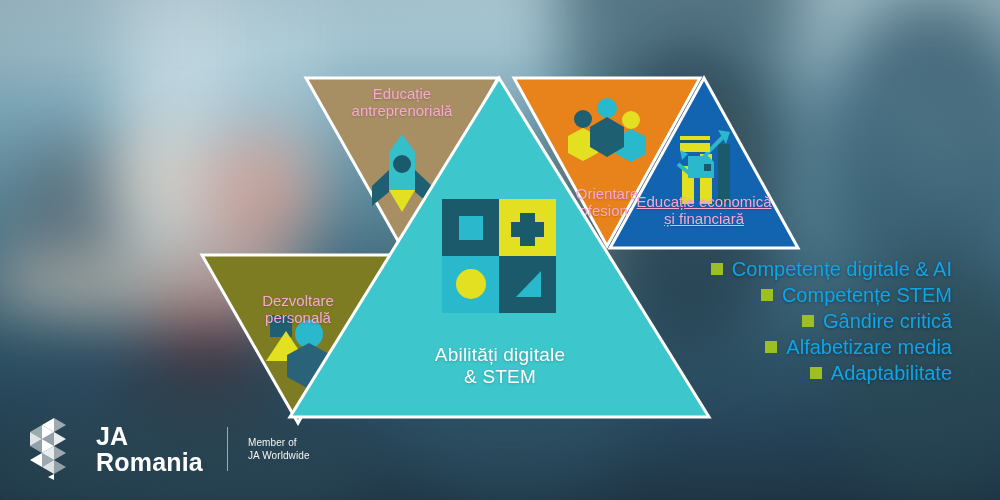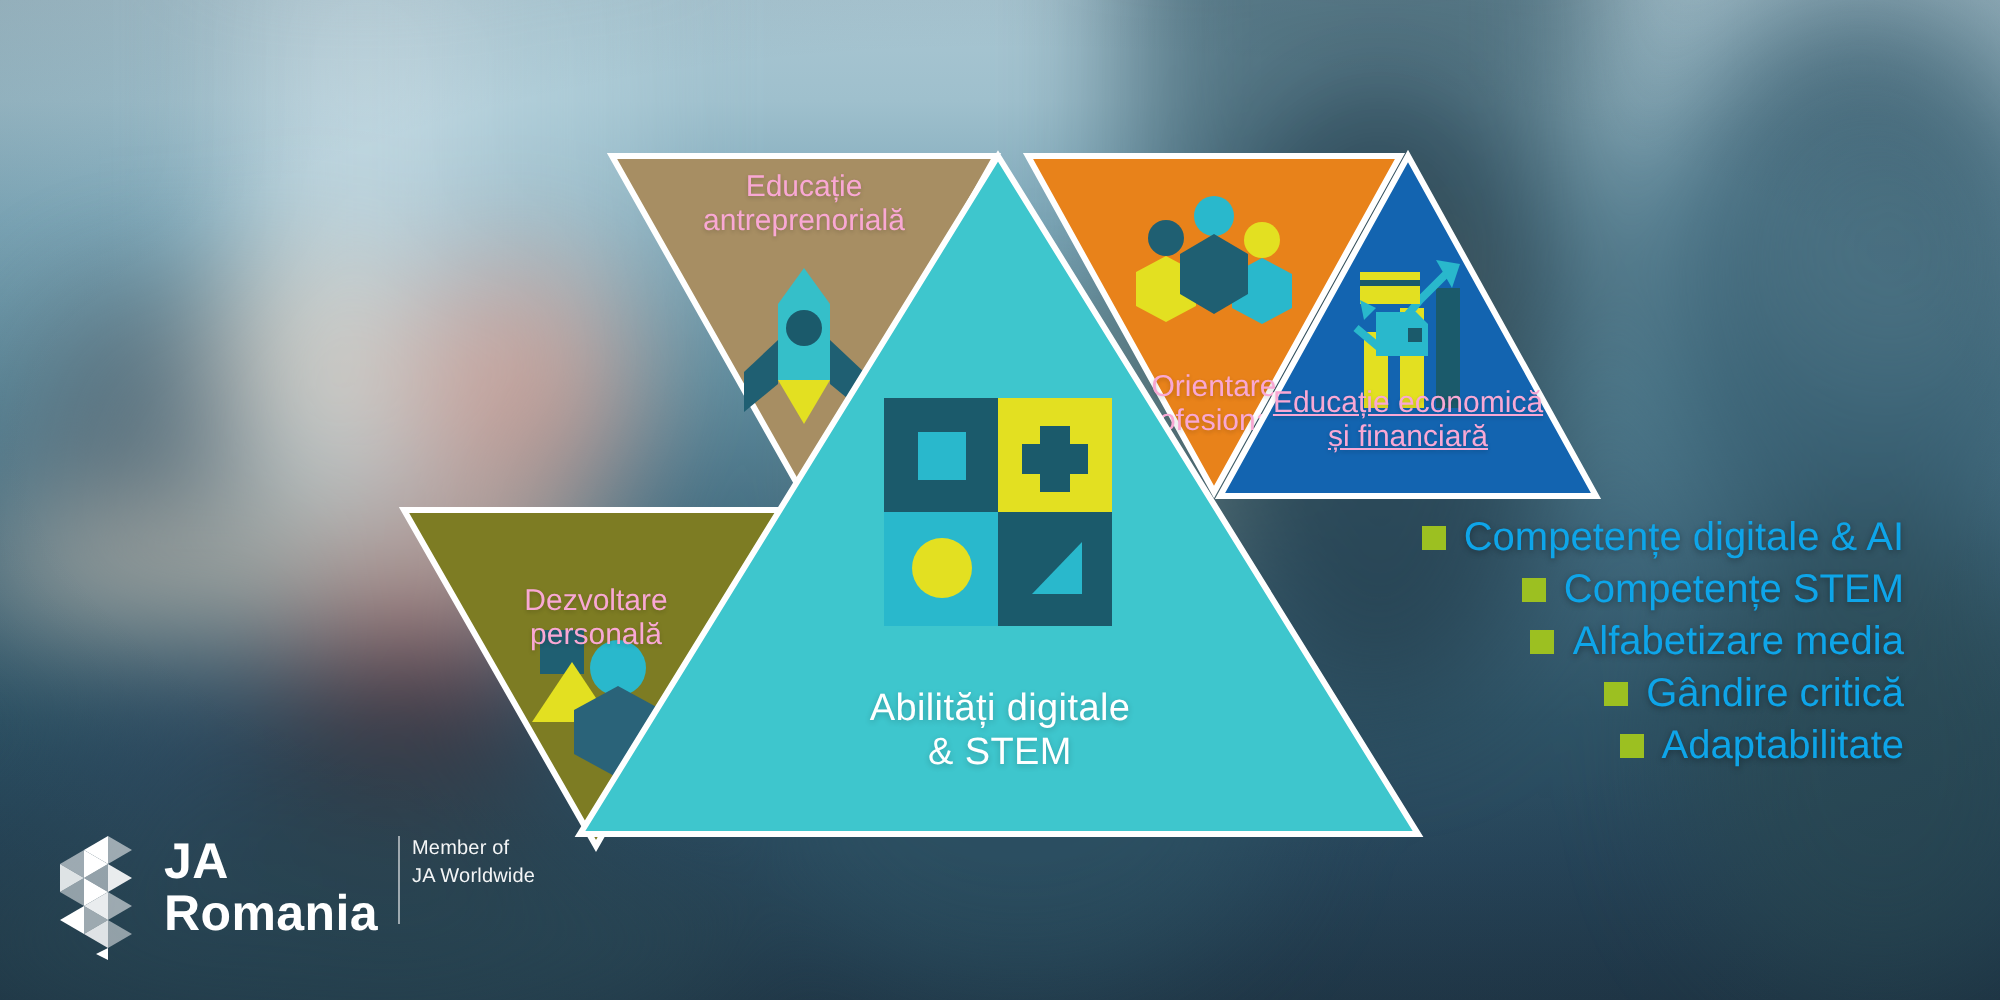--- a/index.html
+++ b/index.html
@@ -108,21 +108,22 @@
     line-height: 1;
     text-shadow: 0 1px 3px rgba(0,0,0,.35);
     white-space: nowrap;
   }
 
   
   #logo {
     position: absolute;
     left: 24px; top: 418px;
     display: flex;
-    align-items: flex-start;
+    align-items: center;
+    gap: 14px;
   }
   #logo-mark { width: 58px; height: 62px; flex: 0 0 auto; }
   #logo-words {
     color: #fff;
     font-weight: bold;
     font-size: 25px;
     line-height: 1.04;
     letter-spacing: .2px;
     white-space: pre-line;
   }
@@ -258,25 +259,25 @@
     <li>
       <span class="bsq"></span>
       <span class="btxt">Competențe digitale &amp; AI</span>
     </li>
     <li>
       <span class="bsq"></span>
       <span class="btxt">Competențe STEM</span>
     </li>
     <li>
       <span class="bsq"></span>
+      <span class="btxt">Gândire critică</span>
+    </li>
+    <li>
+      <span class="bsq"></span>
       <span class="btxt">Alfabetizare media</span>
-    </li>
-    <li>
-      <span class="bsq"></span>
-      <span class="btxt">Gândire critică</span>
     </li>
     <li>
       <span class="bsq"></span>
       <span class="btxt">Adaptabilitate</span>
     </li>
   </ul>
 
   <div id="logo">
     <svg id="logo-mark" viewBox="0 0 58 62">
       <g fill="#ffffff">

